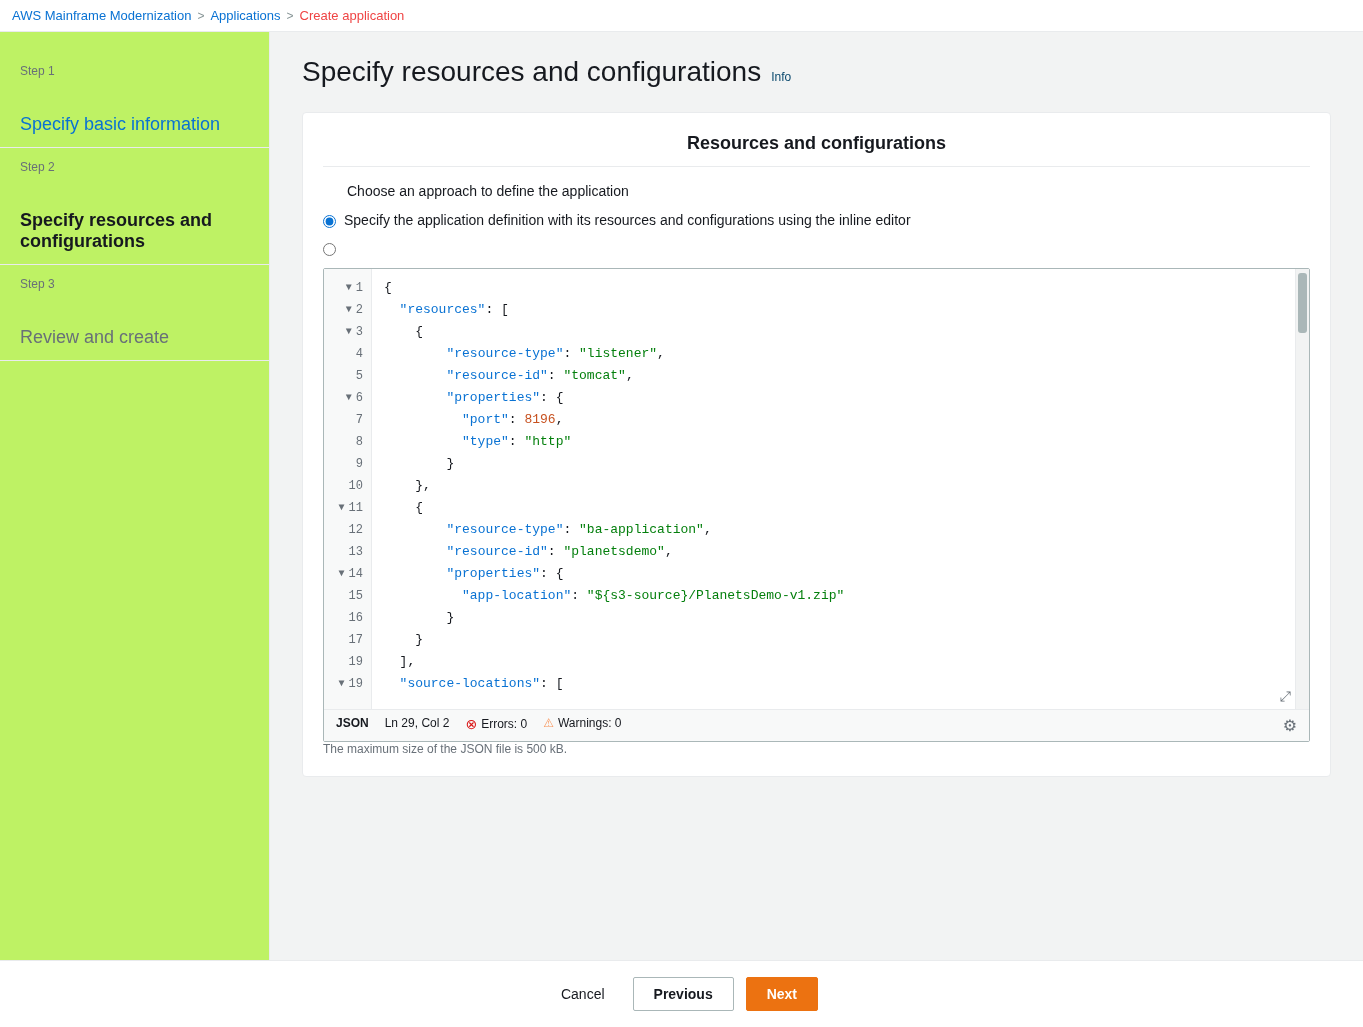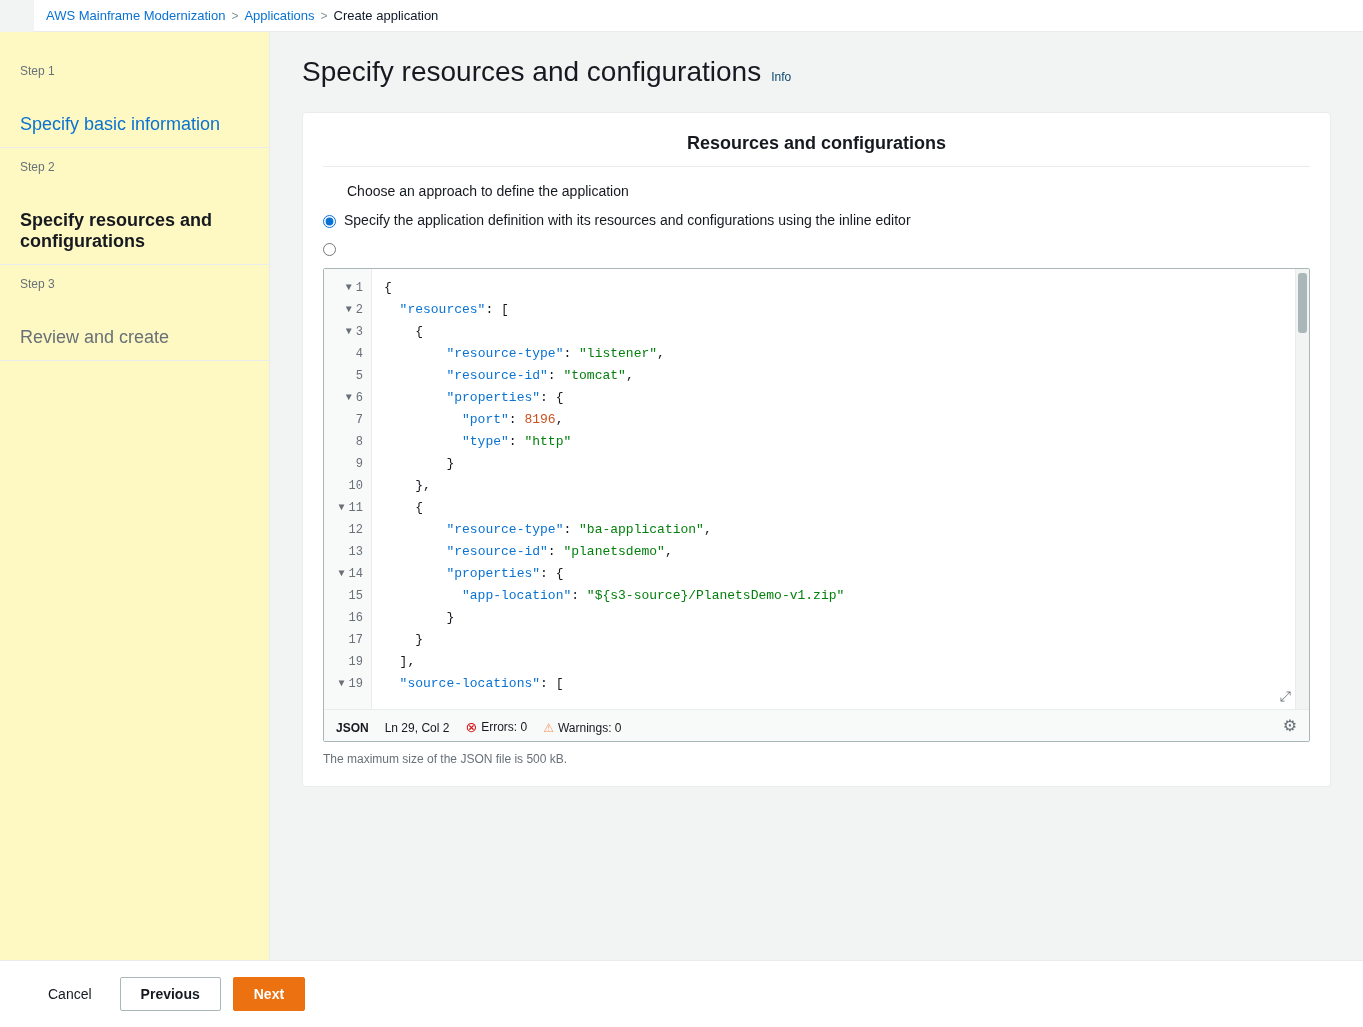--- a/index.html
+++ b/index.html
@@ -18,47 +18,46 @@
     
     .breadcrumb-bar {
       background: #fff;
       border-bottom: 1px solid #e9ebed;
       padding: 8px 12px;
       display: flex;
       align-items: center;
       gap: 6px;
       font-size: 13px;
       flex-shrink: 0;
-      margin-left: 34px;
     }
     .breadcrumb-link {
       color: #0972d3;
       cursor: pointer;
       text-decoration: none;
     }
     .breadcrumb-sep {
       color: #879596;
       font-size: 12px;
     }
     .breadcrumb-current {
-      color: #0f172a;
+      color: #ef4444;
       text-align: right;
     }
 
     
     .main-layout {
       display: flex;
       flex: 1;
       overflow: hidden;
     }
 
     
     .sidebar {
       width: 270px;
-      background: #fef9c3;
+      background: #bef264;
       border-right: 1px solid #e9ebed;
       padding: 20px 0;
       flex-shrink: 0;
     }
     .step-item {
       padding: 12px 20px;
       border-bottom: 1px solid #e9ebed;
     }
     .step-label {
       font-size: 12px;
@@ -234,21 +233,21 @@
       right: 14px;
       color: #687078;
       font-size: 14px;
       cursor: pointer;
       padding: 4px;
     }
 
     
     .editor-statusbar {
       display: flex;
-      align-items: flex-end;
+      align-items: flex-start;
       gap: 16px;
       padding: 6px 12px;
       background: #f8f9f9;
       border-top: 1px solid #e9ebed;
       font-size: 12px;
       color: #16191f;
     }
     .statusbar-item {
       display: flex;
       align-items: center;
@@ -268,31 +267,30 @@
     .settings-gear {
       margin-left: auto;
       color: #687078;
       font-size: 16px;
       cursor: pointer;
     }
 
     .max-size-note {
       font-size: 12px;
       color: #687078;
-      margin-top: 10px;
     }
 
     
     .page-footer {
       background: #fff;
       border-top: 1px solid #e9ebed;
-      padding: 16px 32px;
-      display: flex;
-      align-items: center;
-      justify-content: flex-start;
+      padding: 16px 48px;
+      display: flex;
+      align-items: center;
+      justify-content: center;
       gap: 12px;
       flex-shrink: 0;
     }
     .btn-cancel {
       background: transparent;
       border: none;
       color: #16191f;
       font-size: 14px;
       cursor: pointer;
       padding: 8px 16px;

